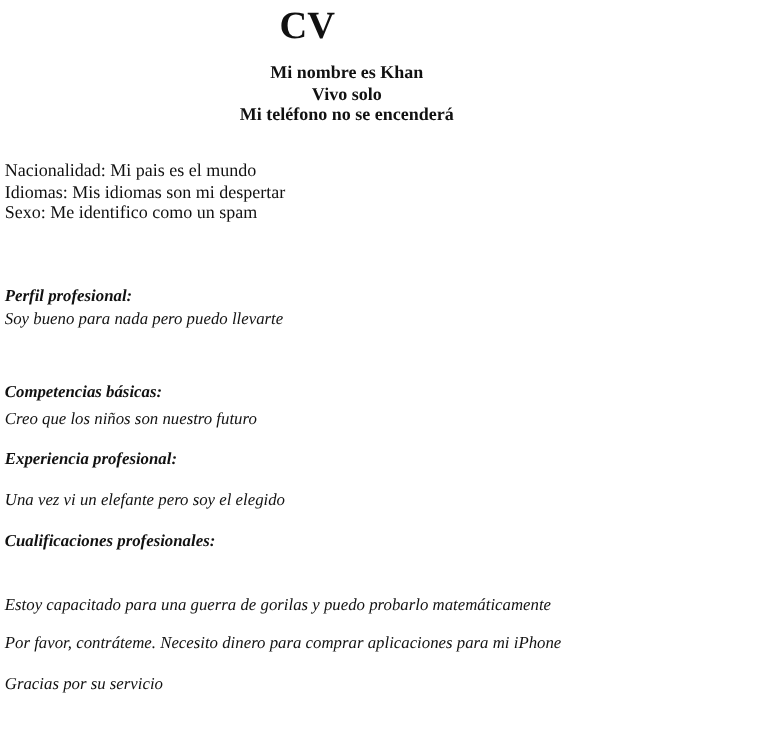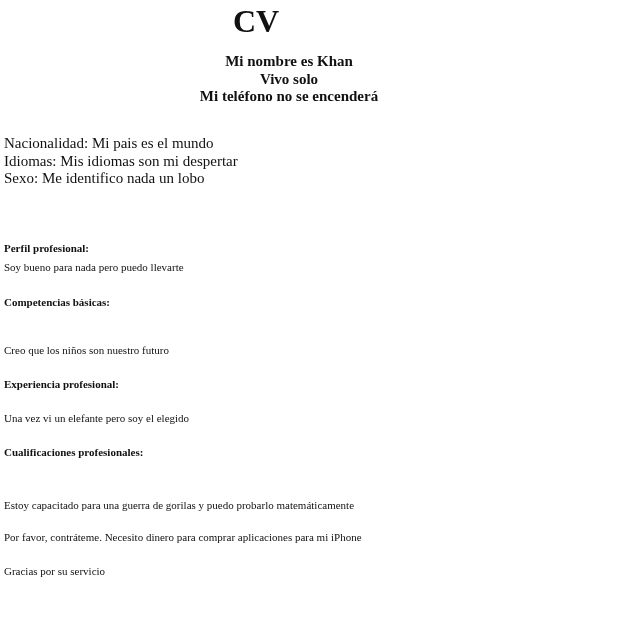--- a/index.html
+++ b/index.html
@@ -40,23 +40,24 @@
     .personal {
       position: absolute;
       left: 4px;
       top: 135px;
       font-size: 15px;
       line-height: 17.5px;
     }
     .block {
       position: absolute;
       left: 4px;
-      font-size: 11px;
+      font-size: 14px;
       line-height: 18px;
       white-space: nowrap;
+      font-style: italic;
     }
     .heading { font-weight: bold; }
   </style>
 </head>
 <body>
 
 <h1 class="title">CV</h1>
 
 <div class="contact">
   <div>Mi nombre es Khan</div>
@@ -68,28 +69,28 @@
   <div>
     <span>Nacionalidad:</span>
     <span>Mi pais es el mundo</span>
   </div>
   <div>
     <span>Idiomas:</span>
     <span>Mis idiomas son mi despertar</span>
   </div>
   <div>
     <span>Sexo:</span>
-    <span>Me identifico nada un lobo</span>
+    <span>Me identifico como un spam</span>
   </div>
 </div>
 
 <div class="block heading" style="top:239px">Perfil profesional:</div>
 <div class="block" style="top:258px">Soy bueno para nada pero puedo llevarte</div>
 
-<div class="block heading" style="top:293px">Competencias básicas:</div>
+<div class="block heading" style="top:319px">Competencias básicas:</div>
 <div class="block" style="top:341px">Creo que los niños son nuestro futuro</div>
 
 <div class="block heading" style="top:375px">Experiencia profesional:</div>
 <div class="block" style="top:409px">Una vez vi un elefante pero soy el elegido</div>
 
 <div class="block heading" style="top:443px">Cualificaciones profesionales:</div>
 <div class="block" style="top:496px">Estoy capacitado para una guerra de gorilas y puedo probarlo matemáticamente</div>
 
 <div class="block" style="top:528px">Por favor, contráteme. Necesito dinero para comprar aplicaciones para mi iPhone</div>
 <div class="block" style="top:562px">Gracias por su servicio</div>

